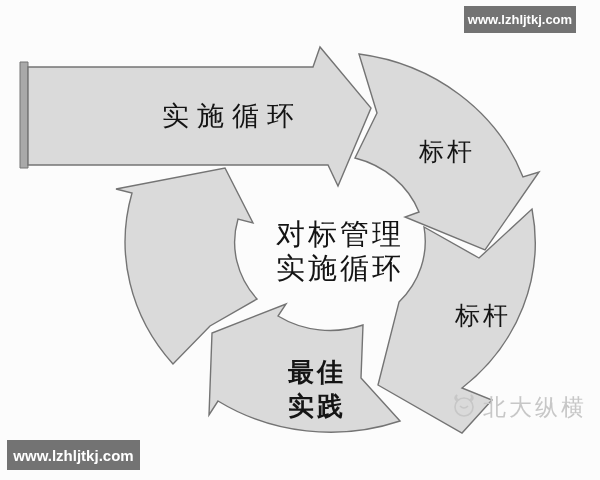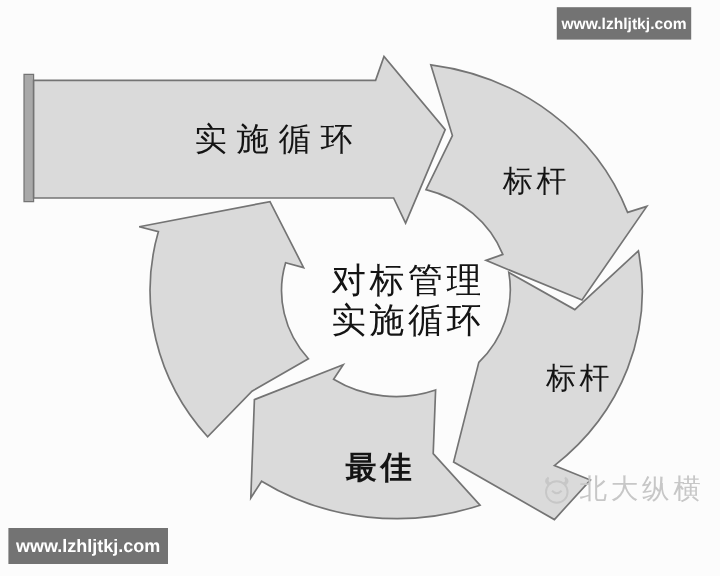--- a/index.html
+++ b/index.html
@@ -31,21 +31,21 @@
     position:absolute;
     background:#737373;color:#ffffff;
     font-family:"Liberation Sans","DejaVu Sans",sans-serif;
     font-weight:bold;
     display:flex;align-items:center;justify-content:center;
   }
   .url-bar.tr{left:464px;top:6px;width:112px;height:27px;font-size:13px;}
   .url-bar.bl{left:7px;top:440px;width:133px;height:30px;font-size:15px;}
   .brand{
     position:absolute;left:450px;top:392px;
-    display:flex;align-items:flex-end;gap:5px;
+    display:flex;align-items:flex-start;gap:5px;
     color:#c7c7c7;font-size:23px;letter-spacing:3px;
     font-family:"Liberation Serif","DejaVu Serif",serif;
   }
   .brand svg{display:block;}
 </style>
 </head>
 <body>
 
 <div class="stage">
 
@@ -71,20 +71,21 @@
   <div class="lbl lbl-select">
     <div>标杆</div>
   </div>
 
   <div class="lbl lbl-compare">
     <div>标杆</div>
   </div>
 
   <div class="lbl lbl-best">
     <div>最佳</div>
+    <div>实践</div>
   </div>
 
   <div class="lbl lbl-continue">
   </div>
 
   <div class="lbl lbl-center">
     <div>对标管理</div>
     <div>实施循环</div>
   </div>
 

